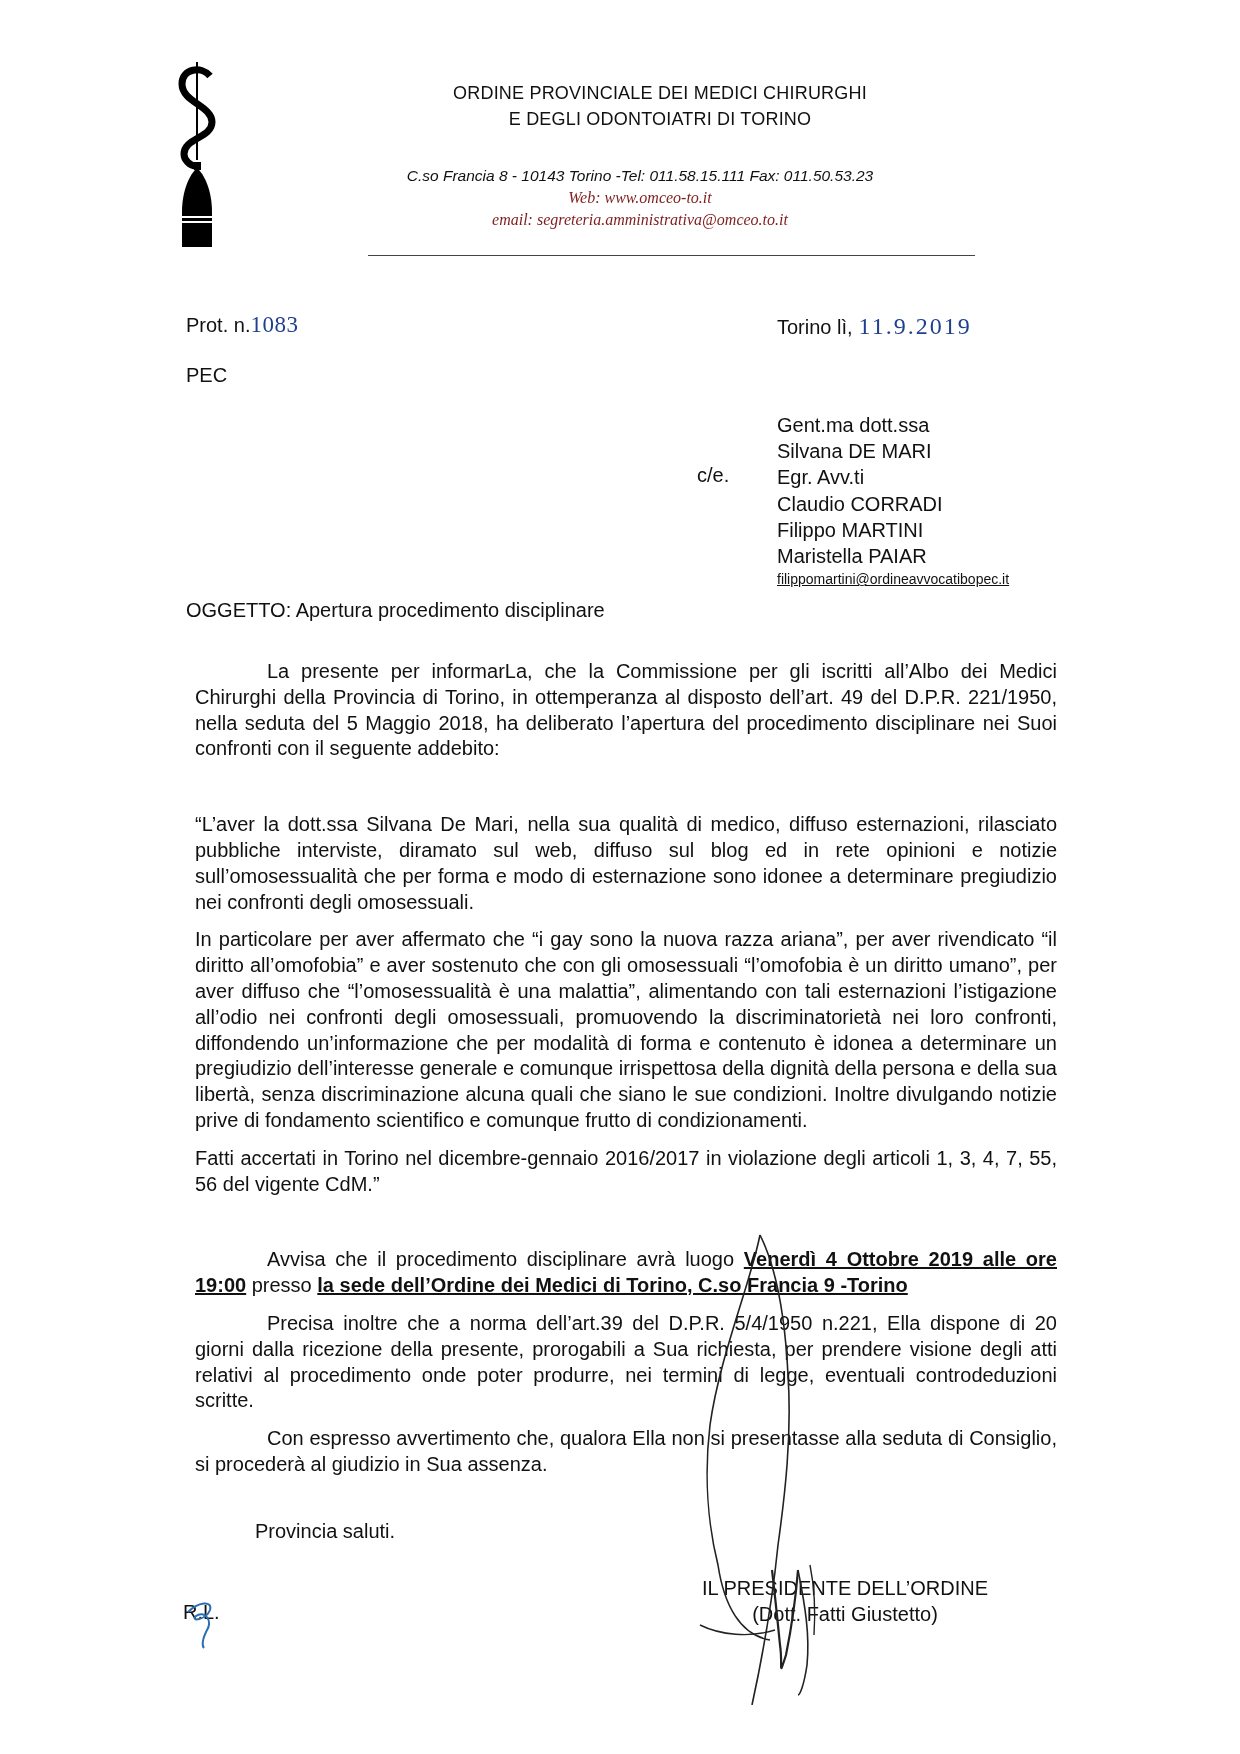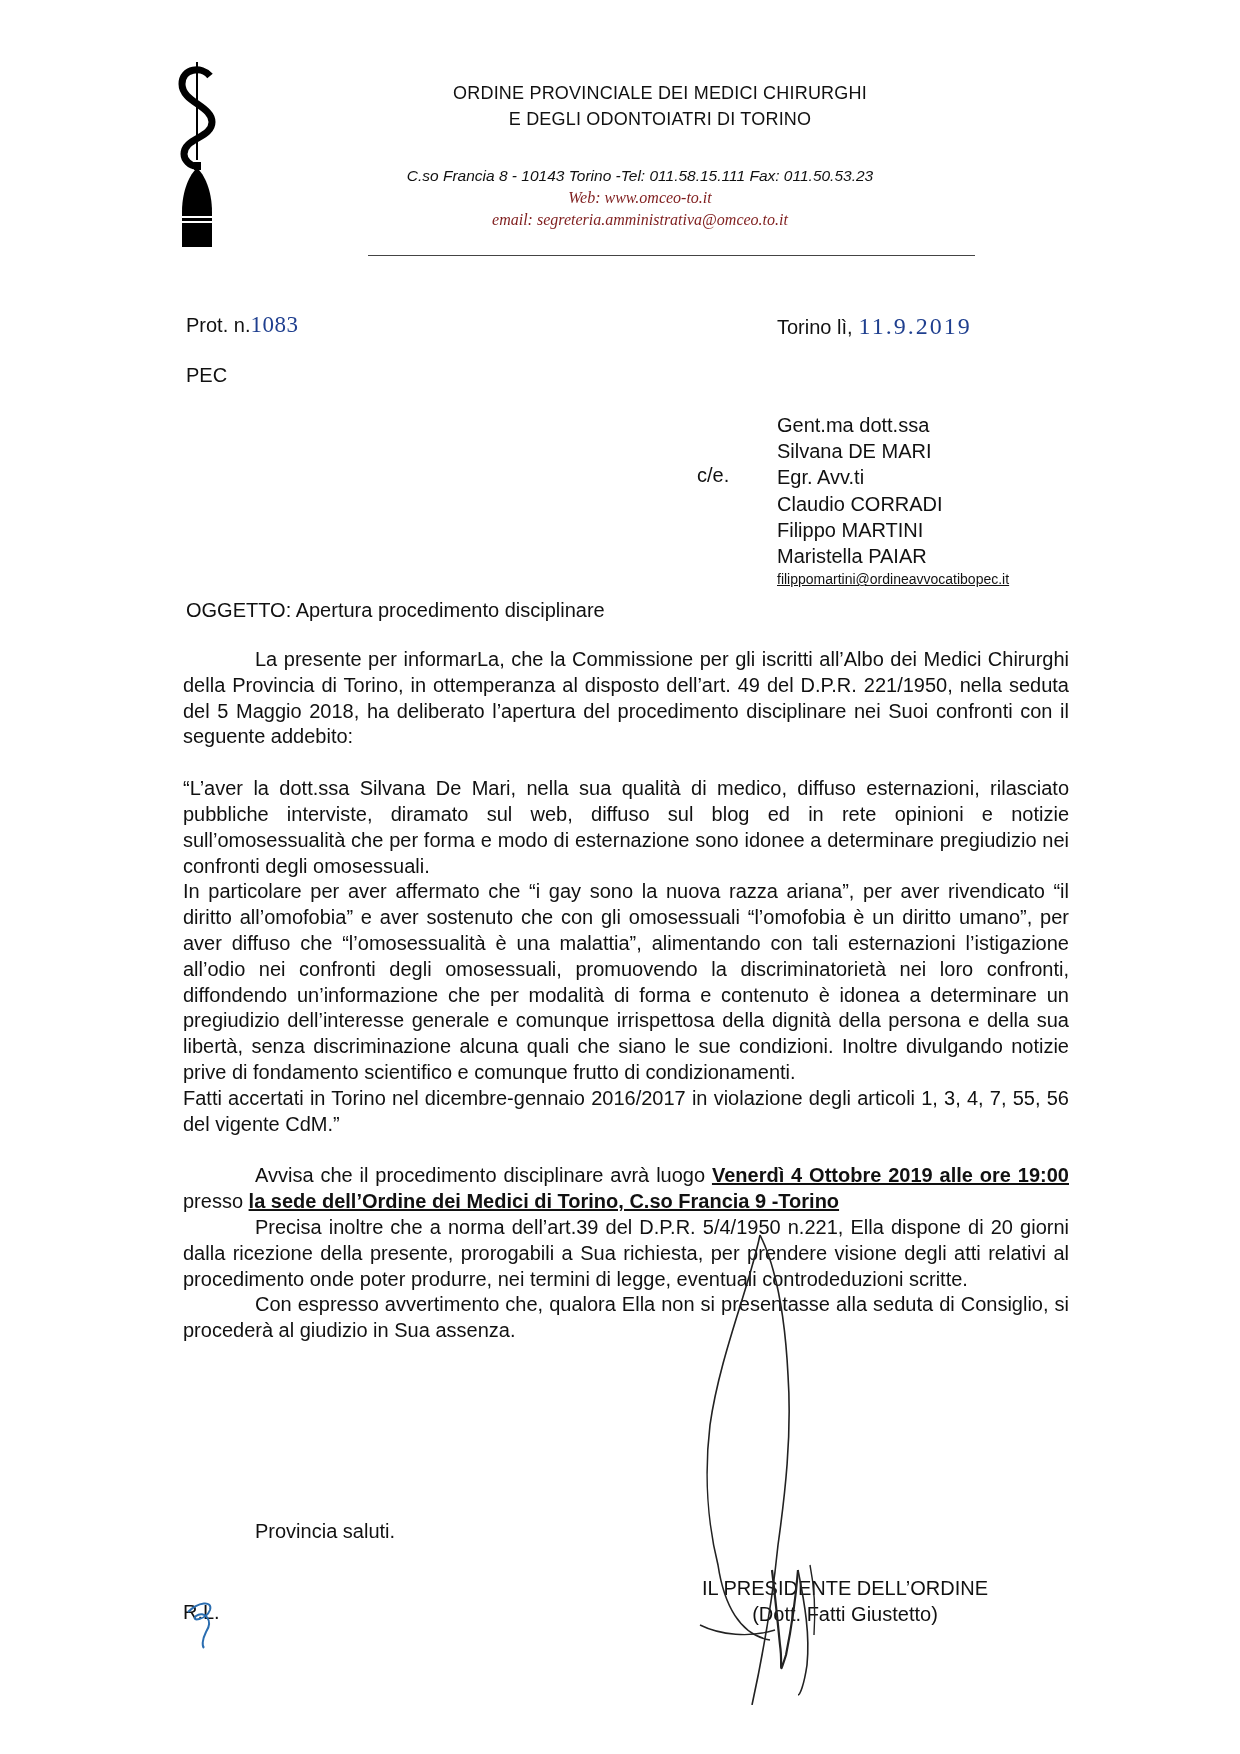--- a/index.html
+++ b/index.html
@@ -26,21 +26,21 @@
   .date .hand { font-size: 24px; letter-spacing: 2px; margin-left: 6px; }
 
   .ce { left: 697px; top: 464px; font-size: 20px; }
   .recipients { left: 777px; top: 392px; margin-top: 20px; }
   .recipients div { font-size: 20px; line-height: 26.2px; }
   .recipients .email { font-size: 14px; line-height: 20px; text-decoration: underline; }
 
   .subject { left: 186px; top: 597px; }
 
   .body { left: 183px; top: 647px; width: 886px; }
-  .body p { margin: 0; font-size: 20px; line-height: 25.8px; text-align: justify; }
+  .body p { margin: 12px; font-size: 20px; line-height: 25.8px; text-align: justify; }
   .indent { text-indent: 72px; }
   .gap { height: 26px; }
   .bold-u { font-weight: bold; text-decoration: underline; }
 
   .closing { left: 255px; top: 1518px; }
   .sign-title { left: 680px; top: 1575px; font-size: 20px; line-height: 26px; text-align: center; width: 330px; }
   .ref { left: 183px; top: 1601px; font-size: 20px; }
 
   svg.sig { left: 600px; top: 1225px; width: 420px; height: 480px; }
   svg.initials { left: 178px; top: 1592px; width: 60px; height: 60px; }

